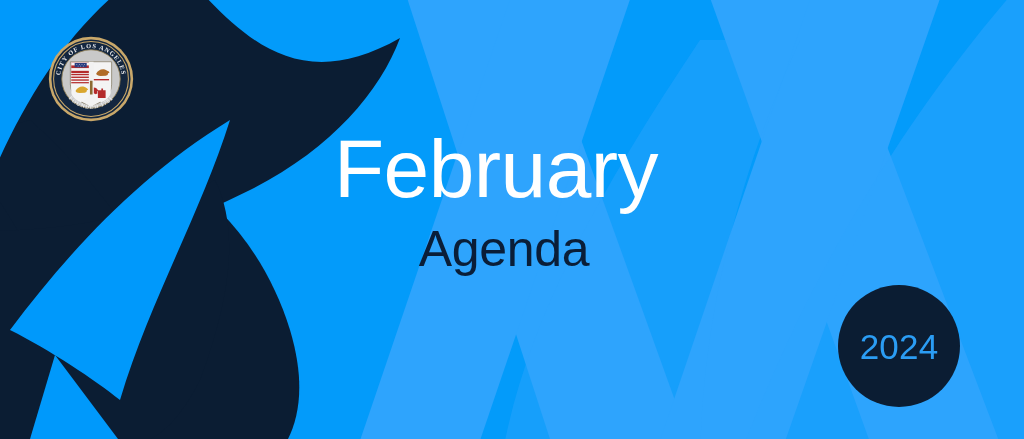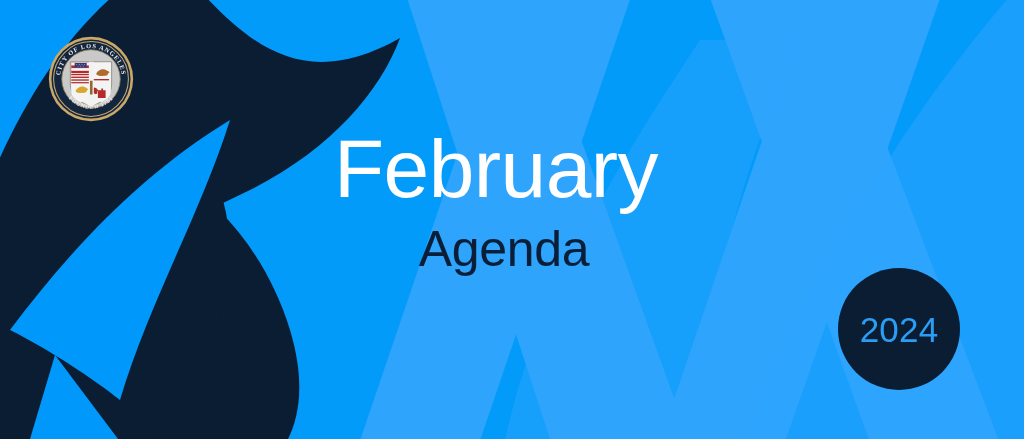--- a/index.html
+++ b/index.html
@@ -85,21 +85,21 @@
     color: #0A1E38;
     margin: 14px 0 0 0;
     padding: 0;
     transform: translateX(-8px);
   }
 
   
   .year-badge {
     position: absolute;
     left: 838px;
-    top: 268px;
+    top: 285px;
     width: 122px;
     height: 122px;
     border-radius: 50%;
     background: #0B1D33;
     display: flex;
     align-items: center;
     justify-content: center;
     z-index: 6;
   }
   .year-badge-label {

